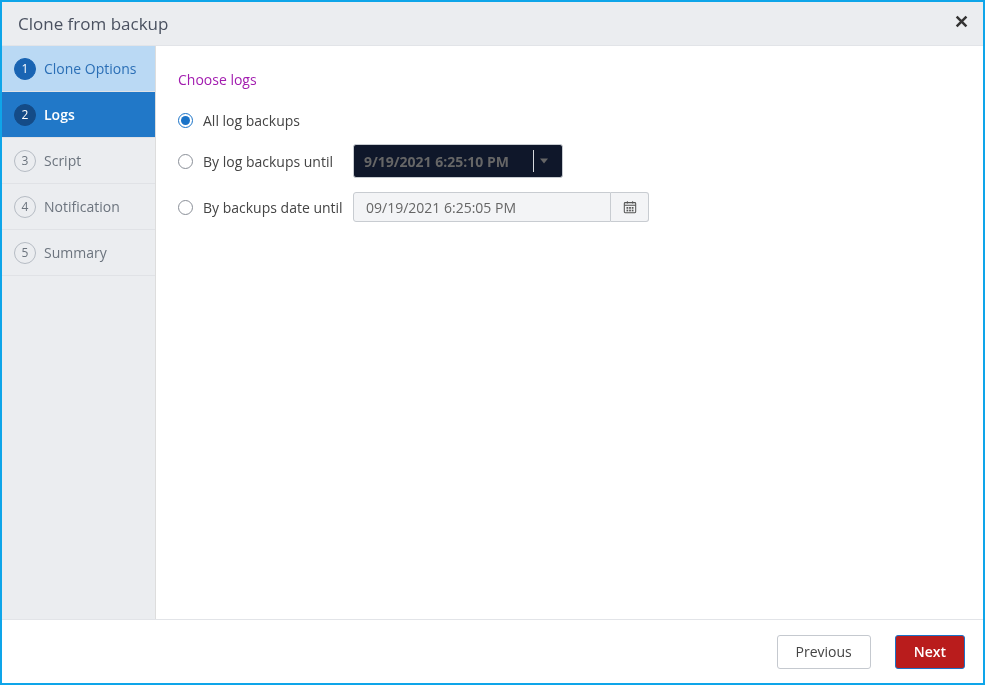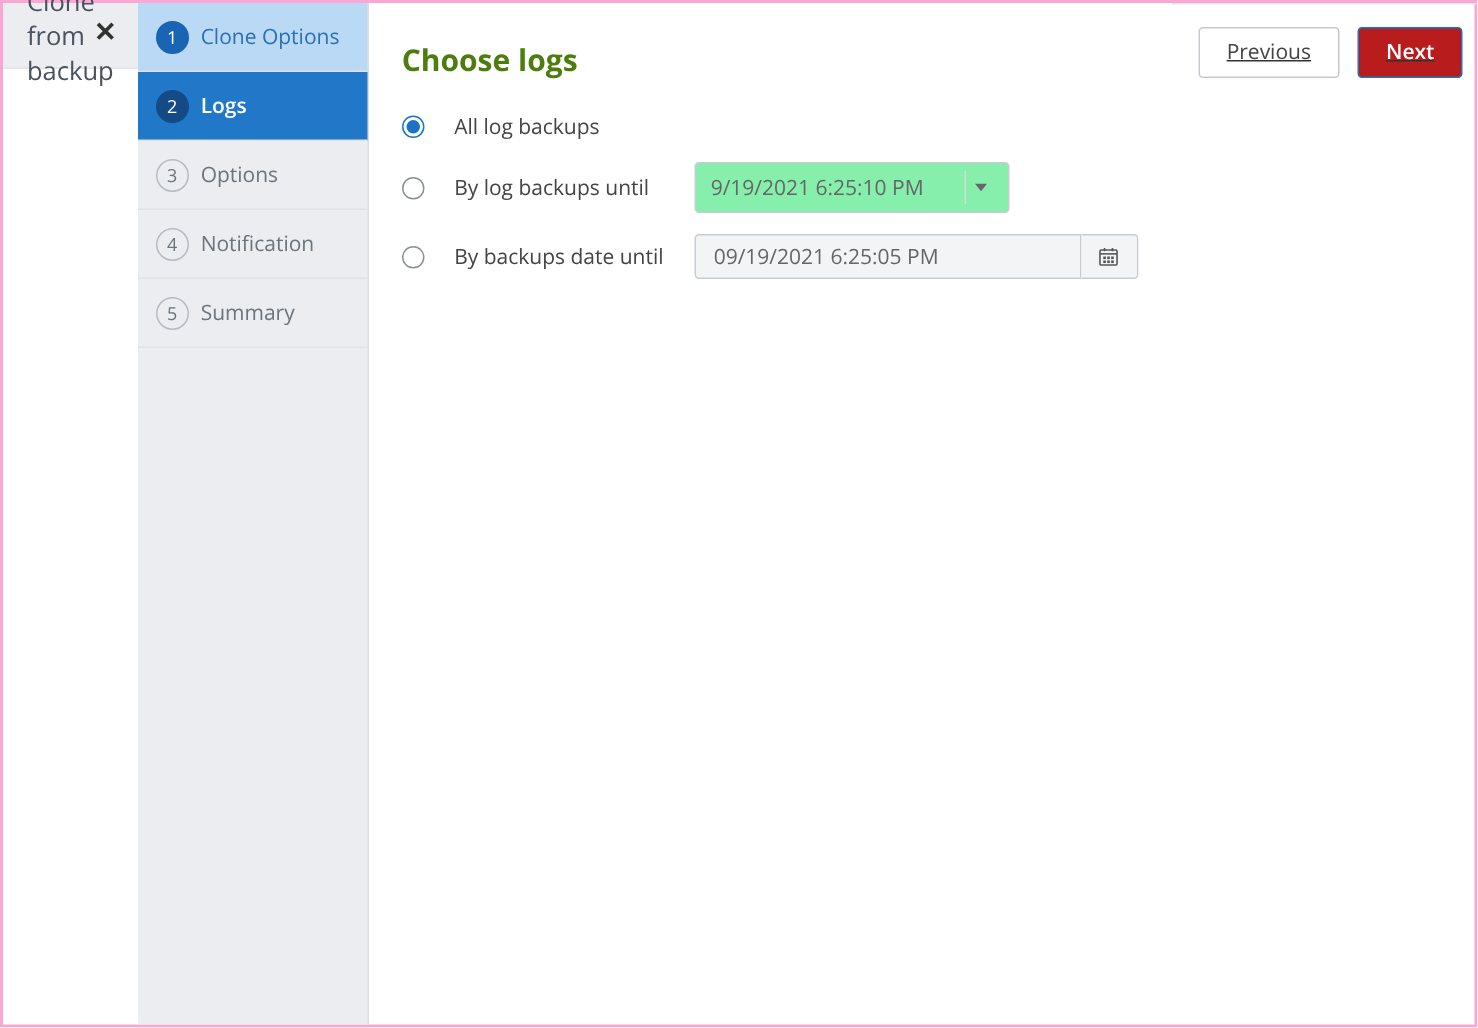--- a/index.html
+++ b/index.html
@@ -3,23 +3,23 @@
 <meta charset="utf-8">
 <style>
   * { box-sizing: border-box; margin: 0; padding: 0; }
   html, body { width: 985px; height: 685px; font-family: "Segoe UI", "Open Sans", Arial, sans-serif; font-size: 14px; color: #333; }
   body { background: #fff; }
 
   .modal {
     position: relative;
     width: 985px;
     height: 685px;
-    border: 2px solid #f9a8d4;
-    display: flex;
-    flex-direction: row;
+    border: 2px solid #0ea5e9;
+    display: flex;
+    flex-direction: column;
     background: #fff;
   }
 
   
   .modal-header {
     height: 44px;
     background: #ebedf0;
     border-bottom: 1px solid #e2e4e8;
     display: flex;
     align-items: center;
@@ -95,31 +95,31 @@
   }
   .step .label { font-weight: 500; }
   .step.current .label { font-weight: 600; }
 
   
   .content {
     flex: 1;
     padding: 24px 22px;
   }
   .content h2 {
-    font-size: 20px;
-    font-weight: 700;
-    color: #4d7c0f;
+    font-size: 14px;
+    font-weight: 400;
+    color: #a21caf;
     margin-bottom: 22px;
   }
 
   .radio-row {
     display: flex;
     align-items: center;
     margin-bottom: 14px;
-    gap: 20px;
+    gap: 10px;
   }
   .radio {
     width: 15px;
     height: 15px;
     border: 1px solid #8a8f98;
     border-radius: 50%;
     position: relative;
     flex-shrink: 0;
     cursor: pointer;
   }
@@ -139,28 +139,29 @@
   .radio-label {
     color: #444;
     cursor: pointer;
     min-width: 140px;
   }
 
   .select-box {
     width: 210px;
     height: 30px;
     border: 1px solid #c8ccd1;
-    background: #86efac;
+    background: #0f172a;
     border-radius: 3px;
     display: flex;
     align-items: center;
     padding: 16px 10px;
     color: #666;
     position: relative;
     cursor: pointer;
+    font-weight: bold;
   }
   .select-caret {
     position: absolute;
     right: 8px;
     top: 50%;
     transform: translateY(-50%);
     width: 20px;
     display: flex;
     align-items: center;
     justify-content: center;
@@ -211,22 +212,21 @@
   }
 
   
   .modal-footer {
     height: 64px;
     border-top: 1px solid #e2e4e8;
     display: flex;
     align-items: center;
     justify-content: flex-end;
     padding: 0 18px;
-    gap: 12px;
-    text-decoration: underline;
+    gap: 24px;
   }
   .btn {
     height: 34px;
     min-width: 70px;
     padding: 0 18px;
     border-radius: 3px;
     font-size: 14px;
     cursor: pointer;
     display: flex;
     align-items: center;
@@ -265,21 +265,21 @@
         <span class="label">Clone Options</span>
       </div>
 
       <div class="step current">
         <span class="num">2</span>
         <span class="label">Logs</span>
       </div>
 
       <div class="step">
         <span class="num">3</span>
-        <span class="label">Options</span>
+        <span class="label">Script</span>
       </div>
 
       <div class="step">
         <span class="num">4</span>
         <span class="label">Notification</span>
       </div>
 
       <div class="step">
         <span class="num">5</span>
         <span class="label">Summary</span>

